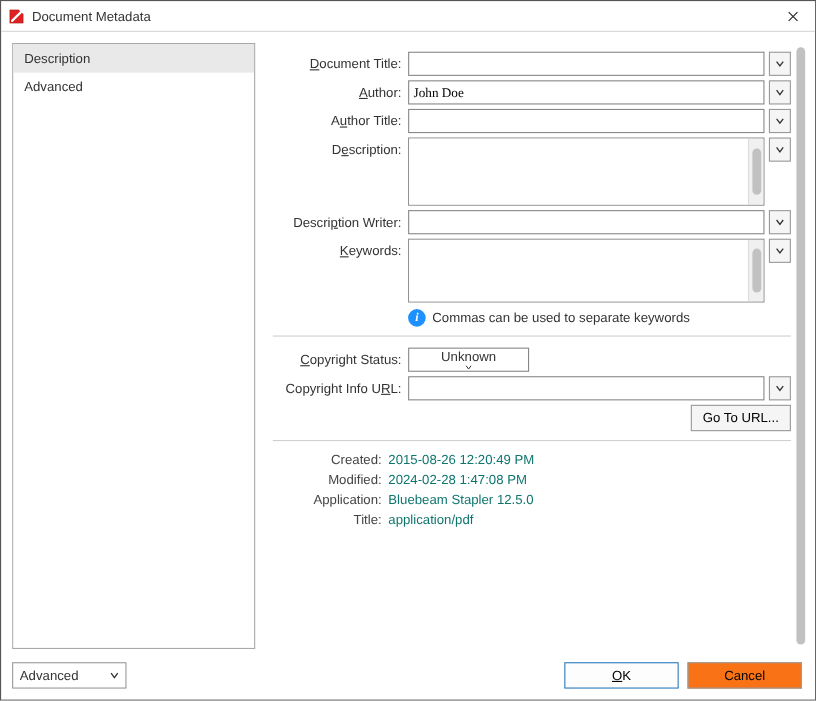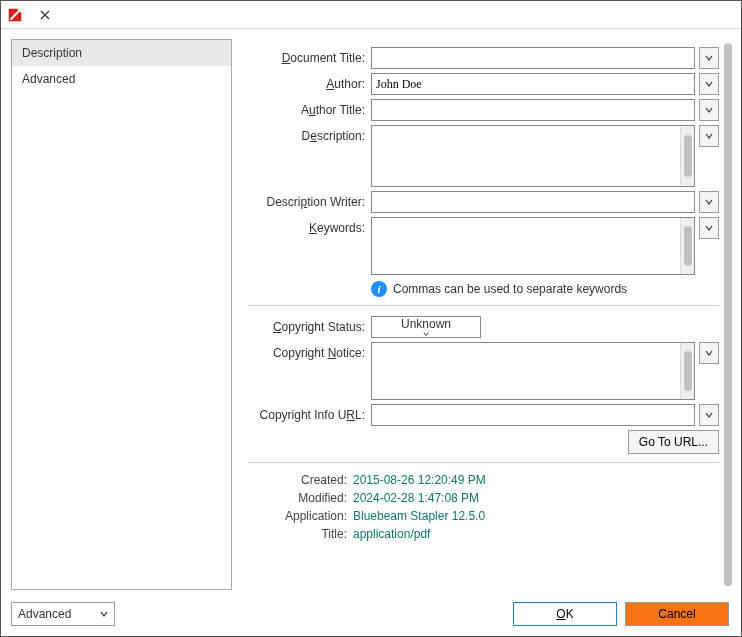--- a/index.html
+++ b/index.html
@@ -62,20 +62,21 @@
 
 <div class="window">
 
   <div class="titlebar">
     <span class="app-icon">
       <svg viewBox="0 0 16 16">
           <path d="M2 2 L10 2 L14 6 L14 14 L2 14 Z" fill="#d22" stroke="#a11" stroke-width="0.5"></path>
           <path d="M4 12 L12 4" stroke="#fff" stroke-width="2" stroke-linecap="round"></path>
         </svg>
     </span>
+    <span class="title">Document Metadata</span>
     <button class="close-btn">
       <svg viewBox="0 0 10 10">
           <path d="M1 1 L9 9 M9 1 L1 9" stroke="#333" stroke-width="1.2"></path>
         </svg>
     </button>
   </div>
 
   <div class="body-area">
     <div class="content-row">
 
@@ -185,36 +186,20 @@
             <div class="ctl">
               <div class="select">
                 <span>Unknown</span>
                 <svg viewBox="0 0 8 8">
                     <path d="M1 2 L4 6 L7 2" fill="none" stroke="#333" stroke-width="1.2"></path>
                   </svg>
               </div>
             </div>
           </div>
 
-          <div class="form-row">
-            <div class="lbl">Copyright <u>N</u>otice:</div>
-            <div class="ctl">
-              <div class="textarea-wrap">
-                <textarea class="textarea-inner" style=""></textarea>
-                <div class="ta-scroll">
-                    <div class="ta-thumb"></div>
-                  </div>
-              </div>
-              <div class="dd-btn">
-                <svg viewBox="0 0 8 8">
-                    <path d="M1 2 L4 6 L7 2" fill="none" stroke="#333" stroke-width="1.2"></path>
-                  </svg>
-              </div>
-            </div>
-          </div>
 
           <div class="form-row">
             <div class="lbl">Copyright Info U<u>R</u>L:</div>
             <div class="ctl">
               <input class="text-input" value="" style="">
               <div class="dd-btn">
                 <svg viewBox="0 0 8 8">
                     <path d="M1 2 L4 6 L7 2" fill="none" stroke="#333" stroke-width="1.2"></path>
                   </svg>
               </div>

